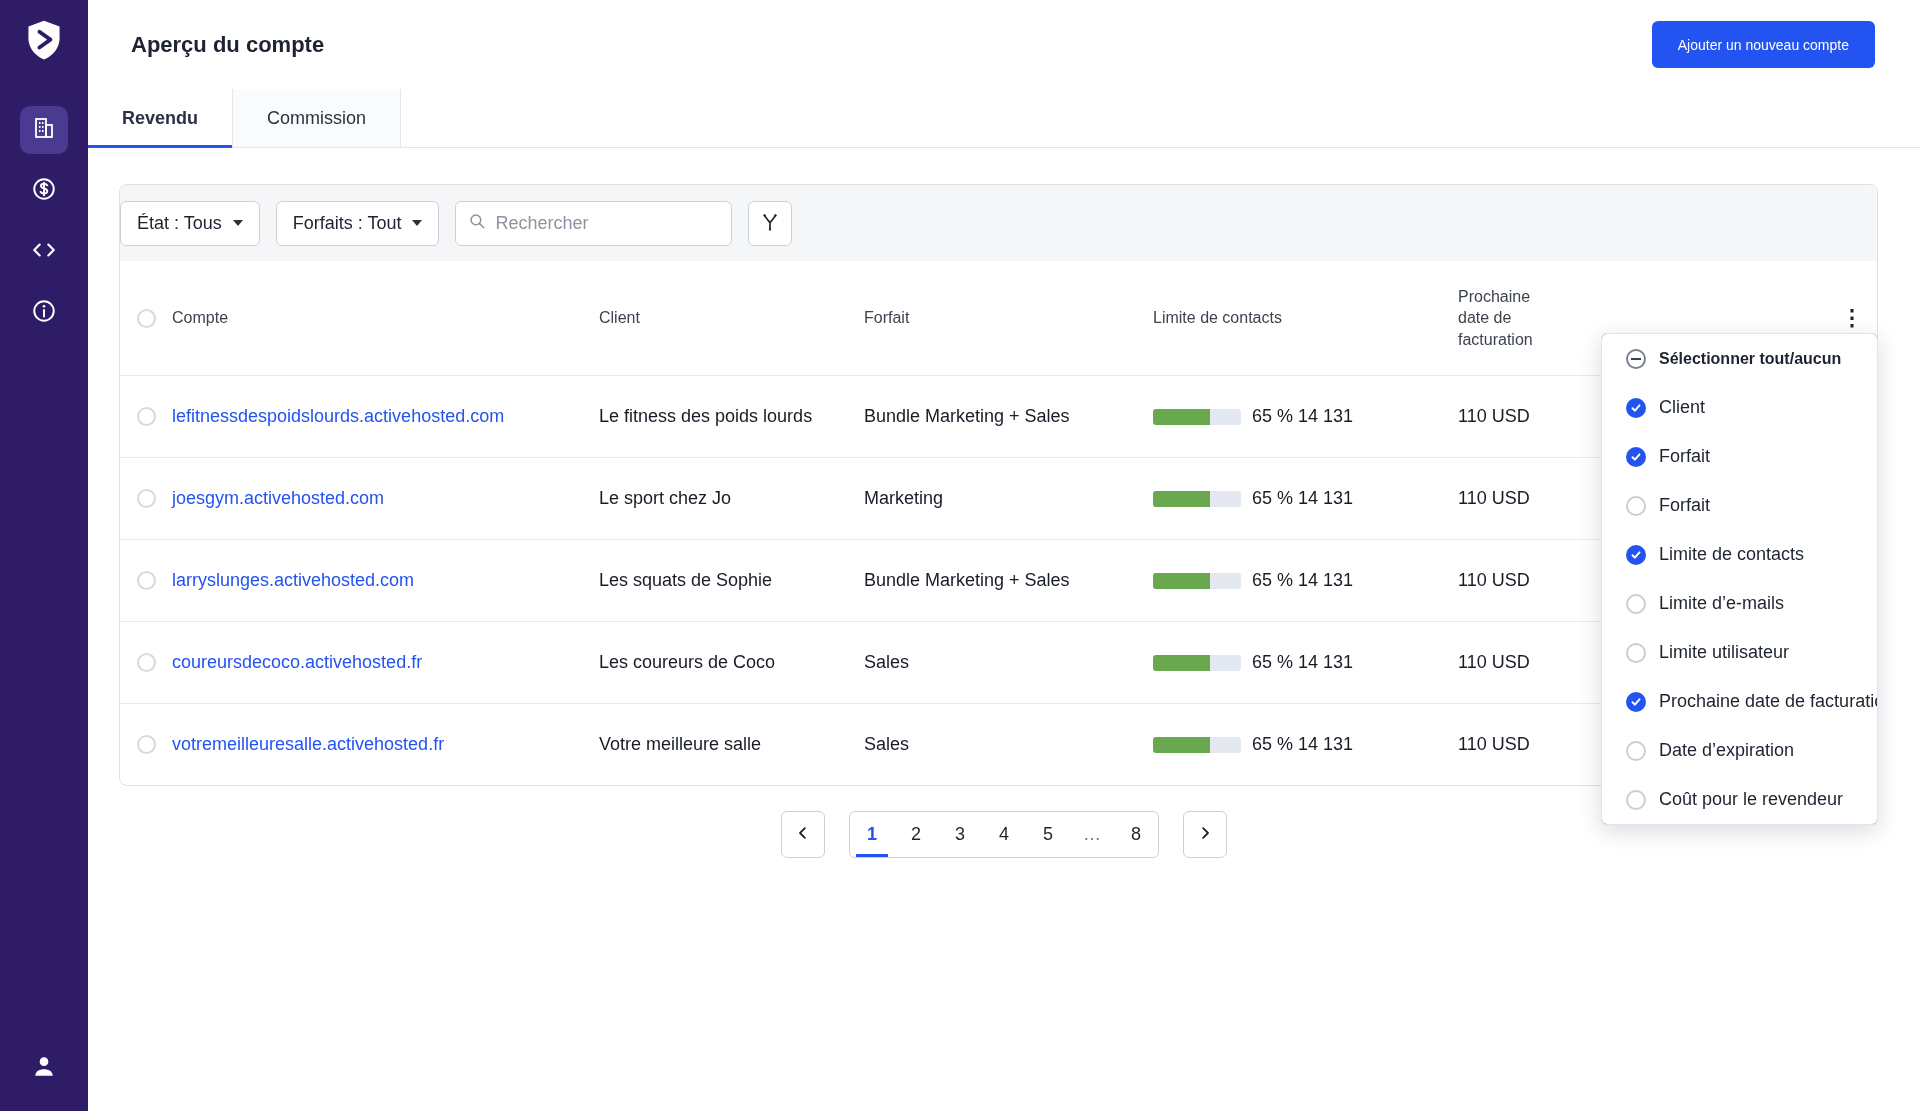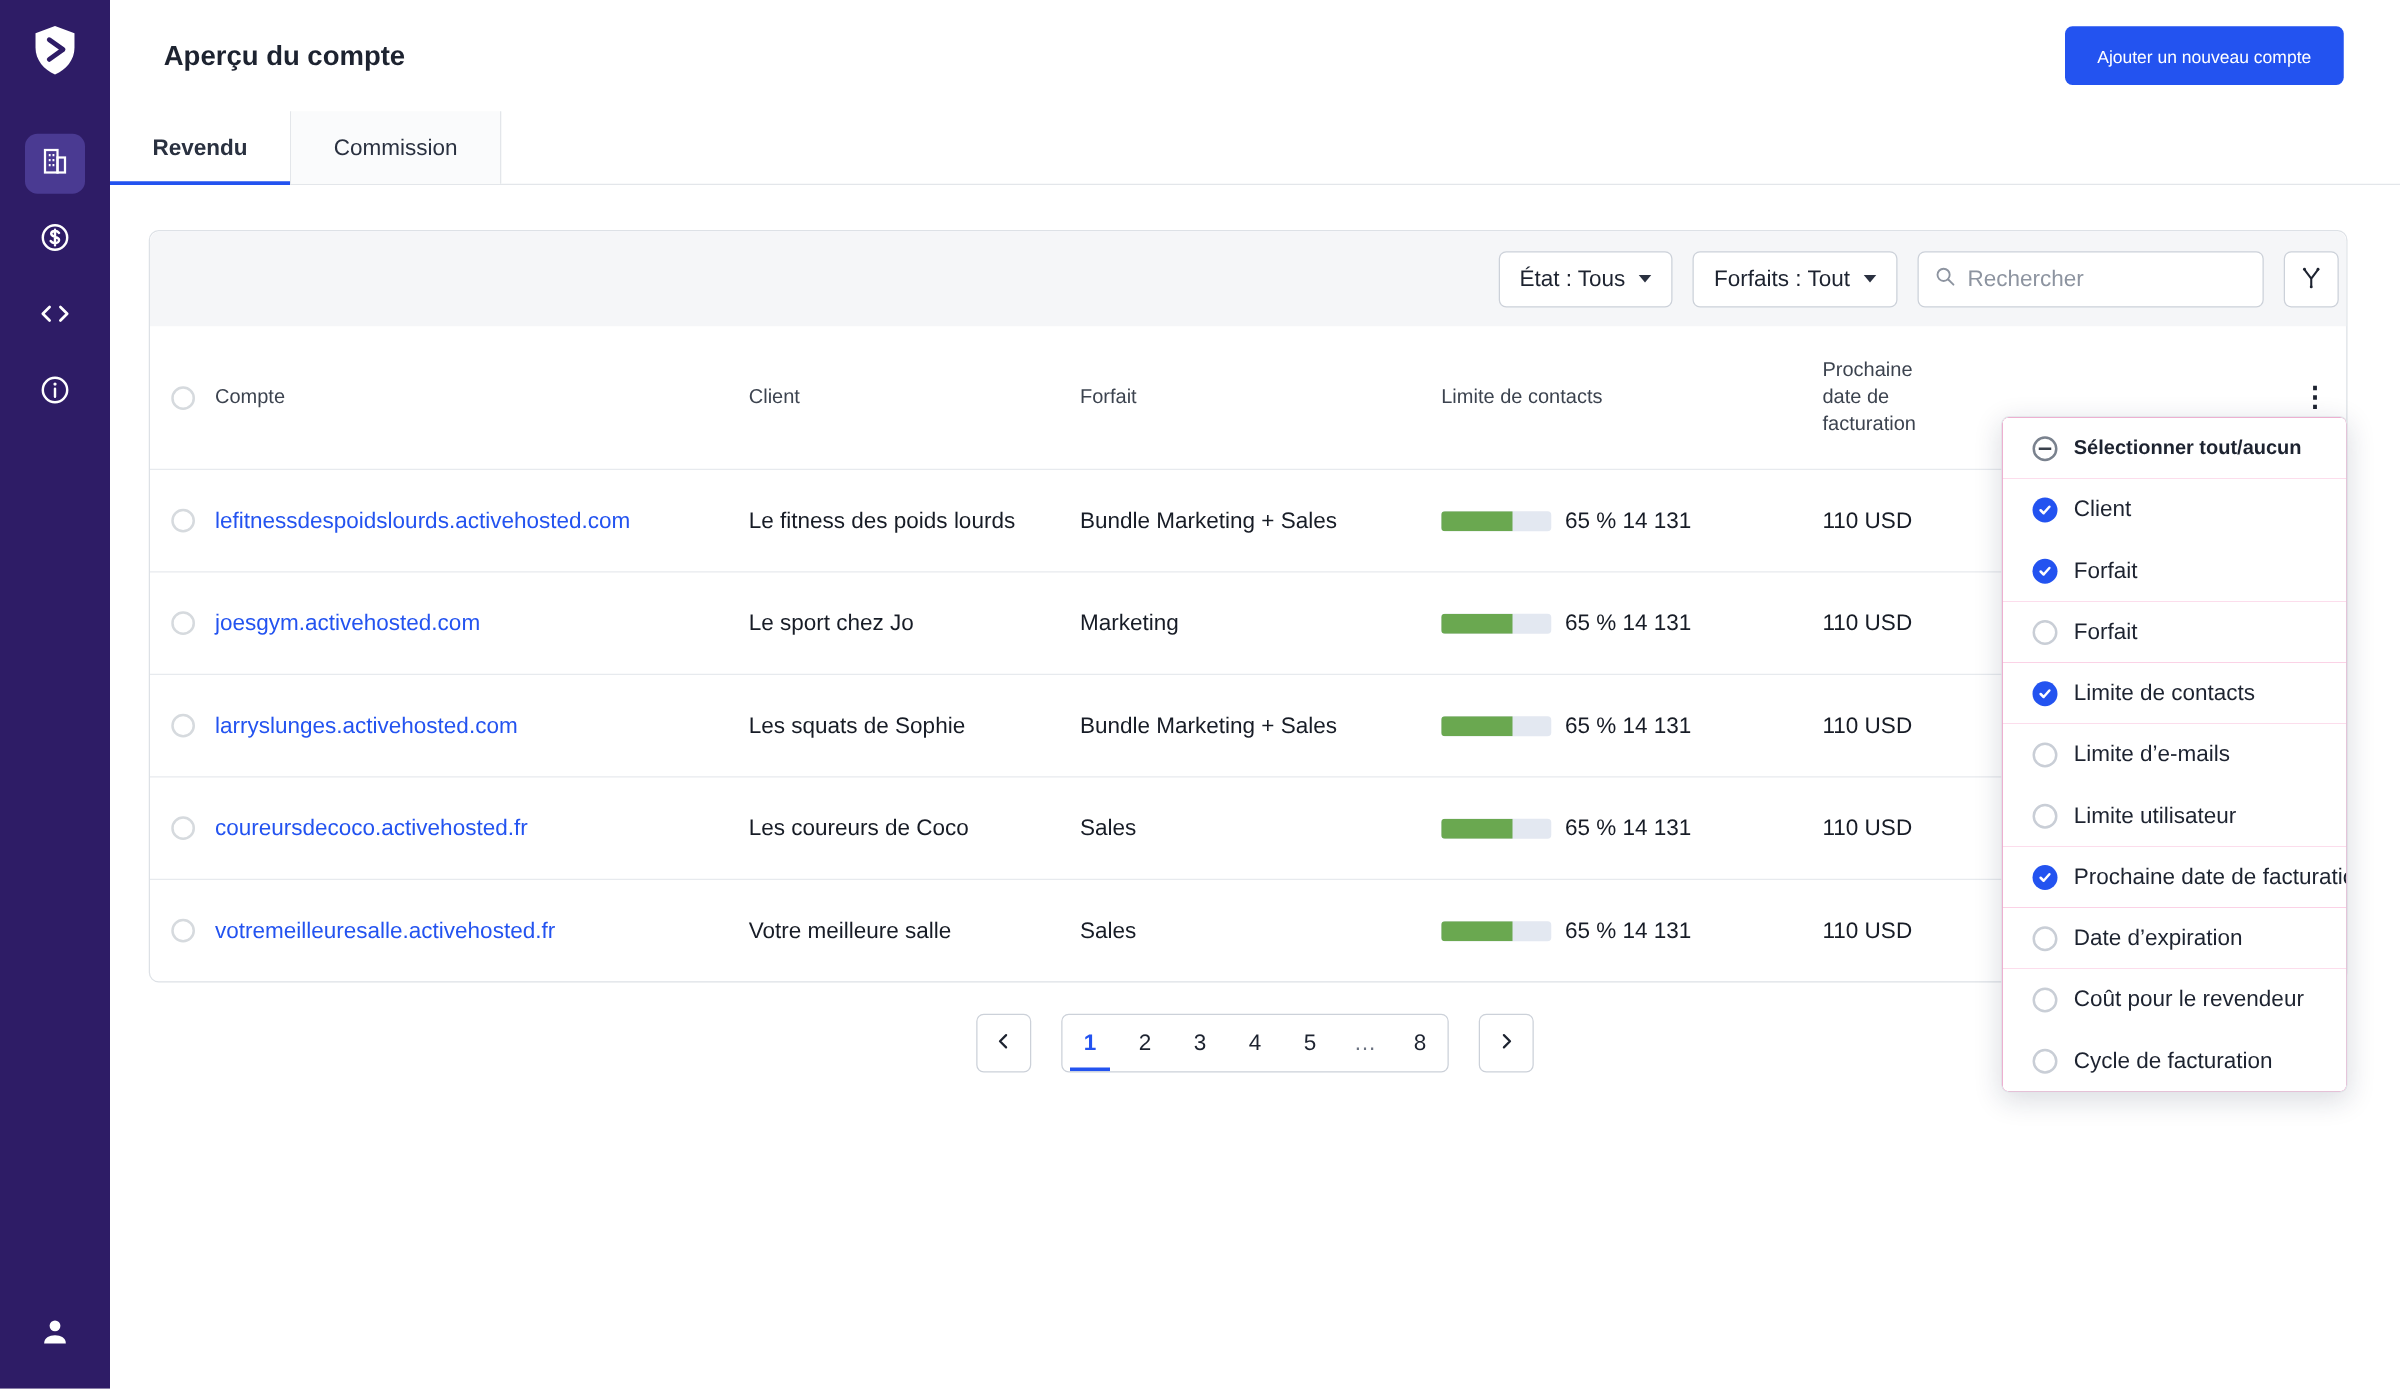--- a/index.html
+++ b/index.html
@@ -55,21 +55,21 @@
   .tab.inactive { background:#fafbfc; }
 
   
   .card {
     margin:36px 42px 0 31px;
     border:1px solid #dde1e6; border-radius:8px;
     background:#fff;
   }
   .filter-row {
     height:76px; background:#f5f6f8; border-radius:8px 8px 0 0;
-    display:flex; align-items:center; justify-content:flex-end;
+    display:flex; align-items:center; justify-content:flex-start;
     gap:16px; padding-right:6px;
   }
   .filter-btn {
     height:45px; background:#fff; border:1px solid #ccd1d9; border-radius:6px;
     display:flex; align-items:center; gap:11px; padding:0 16px;
     font-size:18px; color:#1d2330; cursor:pointer; font-family:inherit;
   }
   .caret {
     width:0; height:0; border-left:5px solid transparent; border-right:5px solid transparent;
     border-top:6px solid #2a3140;
@@ -449,22 +449,16 @@
   </div>
 
 
   <div class="menu-item">
     <span class="cb unchecked">
       
     </span>
     <span class="menu-item-label">Coût pour le revendeur</span>
   </div>
 
-  <div class="menu-item">
-    <span class="cb unchecked">
-      
-    </span>
-    <span class="menu-item-label">Cycle de facturation</span>
-  </div>
 </div>
   </div>
 
 </div>
 
 </body></html>

